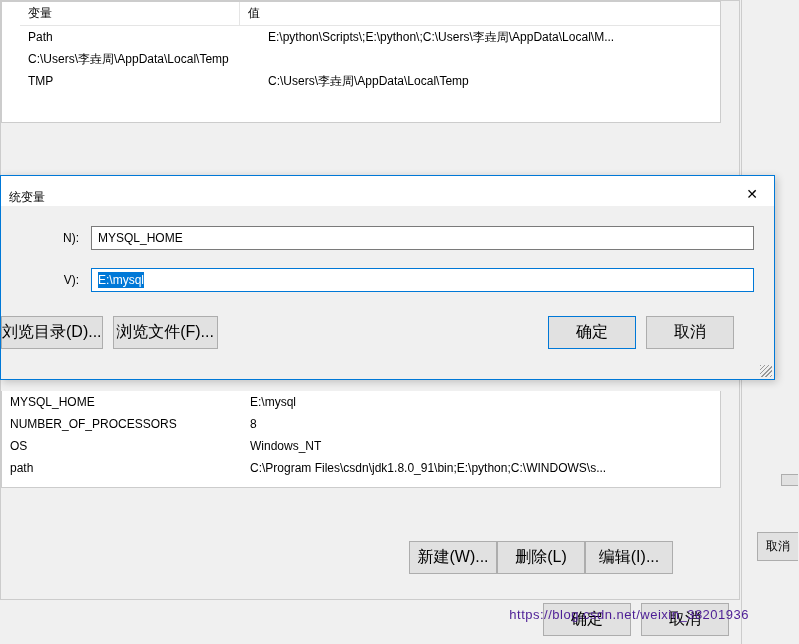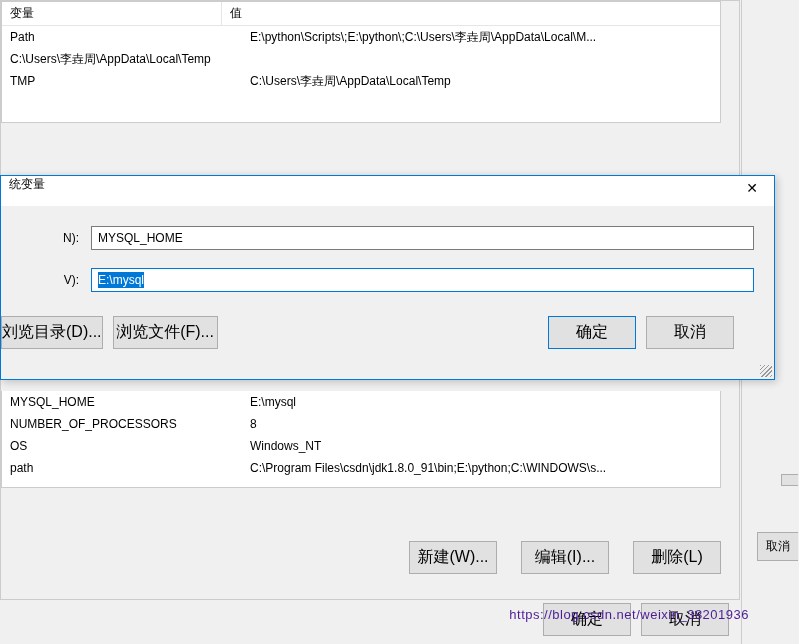--- a/index.html
+++ b/index.html
@@ -30,20 +30,21 @@
     }
     .table-header .col1 { width: 220px; padding-left: 8px; border-right: 1px solid #e5e5e5; height: 100%; display: flex; align-items: center; }
     .table-header .col2 { flex: 1; padding-left: 8px; }
     .upper-table {
       position: absolute;
       top: 0;
       left: 0;
       width: 720px;
       background: #fff;
       border: 1px solid #ccc;
+      padding-left: 18px;
     }
     .table-row {
       display: flex;
       height: 22px;
       align-items: center;
       background: #fff;
       gap: 20px;
     }
     .table-row .col1 { width: 220px; padding-left: 8px; }
     .table-row .col2 { flex: 1; padding-left: 8px; }
@@ -52,21 +53,21 @@
       top: 390px;
       left: 0;
       width: 720px;
       background: #fff;
       border: 1px solid #ccc;
       border-top: none;
     }
     .btn-row {
       position: absolute;
       display: flex;
-      gap: 24px;
+      gap: 0;
       border-radius: 14px;
     }
     .win-btn {
       background: #e1e1e1;
       border: 1px solid #adadad;
       padding: 5px 0;
       font-size: 16px;
       font-family: inherit;
       text-align: center;
       cursor: pointer;
@@ -81,21 +82,21 @@
       width: 775px;
       height: 205px;
       background: #f0f0f0;
       border: 1px solid #0078d7;
       box-shadow: 2px 2px 8px rgba(0,0,0,0.2);
       z-index: 10;
     }
     .edit-dialog-title {
       display: flex;
       justify-content: space-between;
-      align-items: flex-start;
+      align-items: flex-end;
       height: 30px;
       padding: 0 8px;
       background: #fff;
     }
     .close-x {
       font-size: 14px;
       cursor: pointer;
       padding: 4px 8px;
       font-family: Arial, sans-serif;
     }
@@ -221,22 +222,22 @@
     </div>
     <div class="table-row">
       <div class="col1">path</div>
       <div class="col2">C:\Program Files\csdn\jdk1.8.0_91\bin;E:\python;C:\WINDOWS\s...</div>
     </div>
     <div style="height:8px"></div>
   </div>
 
   <div class="btn-row" style="top:540px; left:408px;">
     <button class="win-btn">新建(W)...</button>
+    <button class="win-btn">删除(L)</button>
     <button class="win-btn">编辑(I)...</button>
-    <button class="win-btn">删除(L)</button>
   </div>
 </div>
 
 <div class="right-panel">
   <div class="right-btn" style="top:474px;"></div>
   <div class="right-btn" style="top:532px;">取消</div>
 </div>
 
 <div class="edit-dialog">
   <div class="edit-dialog-title">

